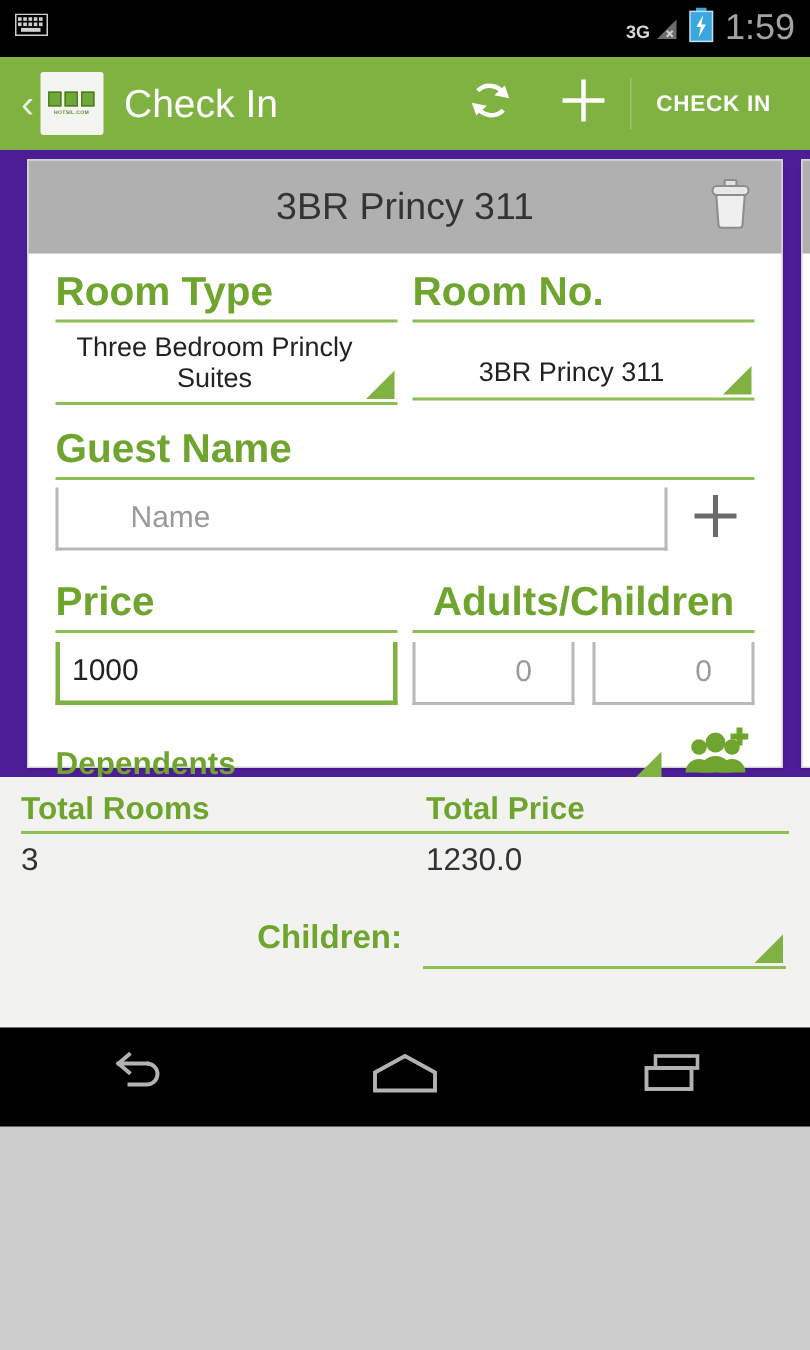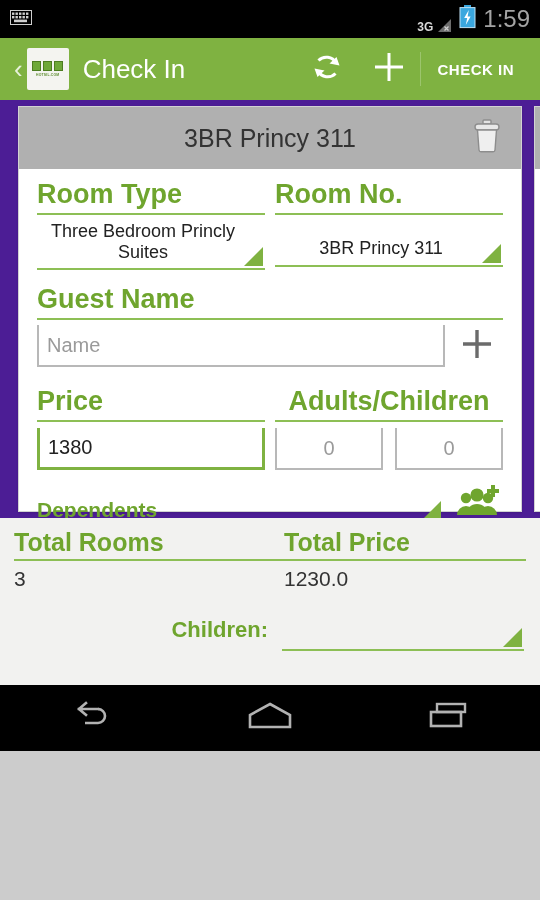--- a/index.html
+++ b/index.html
@@ -11,21 +11,21 @@
     position:relative;
   }
 
   
   .statusbar{
     height:38px; width:540px; background:#000000;
     display:flex; align-items:center; padding:0 10px;
     position:relative;
   }
   .sb-left{ display:flex; align-items:center; gap:8px; }
-  .sb-right{ margin-left:auto; display:flex; align-items:flex-end; gap:7px; }
+  .sb-right{ margin-left:auto; display:flex; align-items:center; gap:7px; }
   .sb-time{ color:#a3a3a3; font-size:24px; letter-spacing:0px; font-weight:400; }
   .sb-3g{ color:#d8d8d8; font-size:12px; font-weight:700; line-height:1; }
   .signal-wrap{ display:flex; align-items:flex-end; gap:2px; }
 
   
   .actionbar{
     height:62px; width:540px; background:#7fb241;
     display:flex; align-items:center; padding:0 14px;
     position:relative;
   }
@@ -88,38 +88,38 @@
   }
 
   .input-underline-gray{ border-bottom:2px solid #b8b8b8; }
   .input-underline-green{ border-bottom:3px solid #7fb241; }
 
   .textinput{
     height:42px; display:flex; align-items:center; padding:0 8px;
     font-size:20px; color:#222222;
     border-left:2px solid transparent; border-right:2px solid transparent;
   }
-  .ph{ color:#9a9a9a; }
+  .ph{ color:#9a9a9a;margin-left:40px; }
   .sidebars{ border-left:2px solid #b8b8b8; border-right:2px solid #b8b8b8; }
   .sidebars-green{ border-left:3px solid #7fb241; border-right:3px solid #7fb241; }
 
   .guest-row{ display:flex; align-items:center; gap:6px; }
   .plus-btn{ width:52px; height:52px; display:flex; align-items:center; justify-content:center; flex:0 0 auto; }
 
   .dep-row{ display:flex; align-items:flex-end; gap:8px; padding-top:14px; }
   .dep-label{ color:#6fa52e; font-size:21px; font-weight:700; flex:0 0 auto; padding-bottom:2px; }
   .dep-spin{ flex:1; position:relative; height:26px; border-bottom:2px solid #8dbf55; }
   .dep-icon{ width:52px; height:40px; display:flex; align-items:center; justify-content:center; flex:0 0 auto; }
 
   
   .summary{
     width:540px; height:167px; background:#f2f2f0; padding:10px 14px 0 14px;
   }
   .sum-head{ display:flex; }
-  .sum-head > div{ color:#6fa52e; font-size:25px; font-weight:700; }
+  .sum-head > div{ color:#6fa52e; font-size:21px; font-weight:700; }
   .sum-rule{ height:2px; background:#8dbf55; margin-top:2px; }
   .sum-vals{ display:flex; margin-top:6px; }
   .sum-vals > div{ font-size:21px; color:#333333; }
   .w-left{ width:270px; }
 
   .discount-row{
     display:flex; align-items:flex-end; justify-content:flex-end;
     gap:14px; margin-top:26px; padding-right:2px;
   }
   .discount-label{ color:#6fa52e; font-size:22px; font-weight:700; padding-bottom:8px; }
@@ -263,21 +263,21 @@
               </svg>
             </span>
           </div>
         </div>
       </div>
 
       <div class="row2" style="margin-top:14px;">
         <div class="col">
           <div class="field-label">Price</div>
           <div class="textinput sidebars-green input-underline-green" style="margin-top:6px;">
-            <span>1380</span>
+            <span>1000</span>
           </div>
         </div>
         <div class="col">
           <div class="field-label" style="text-align:center;">Adults/Children</div>
           <div style="display:flex; gap:12px; margin-top:6px;">
             <div class="textinput sidebars input-underline-gray" style="flex:1; justify-content:center;">
               <span class="ph">0</span>
             </div>
             <div class="textinput sidebars input-underline-gray" style="flex:1; justify-content:center;">
               <span class="ph">0</span>

